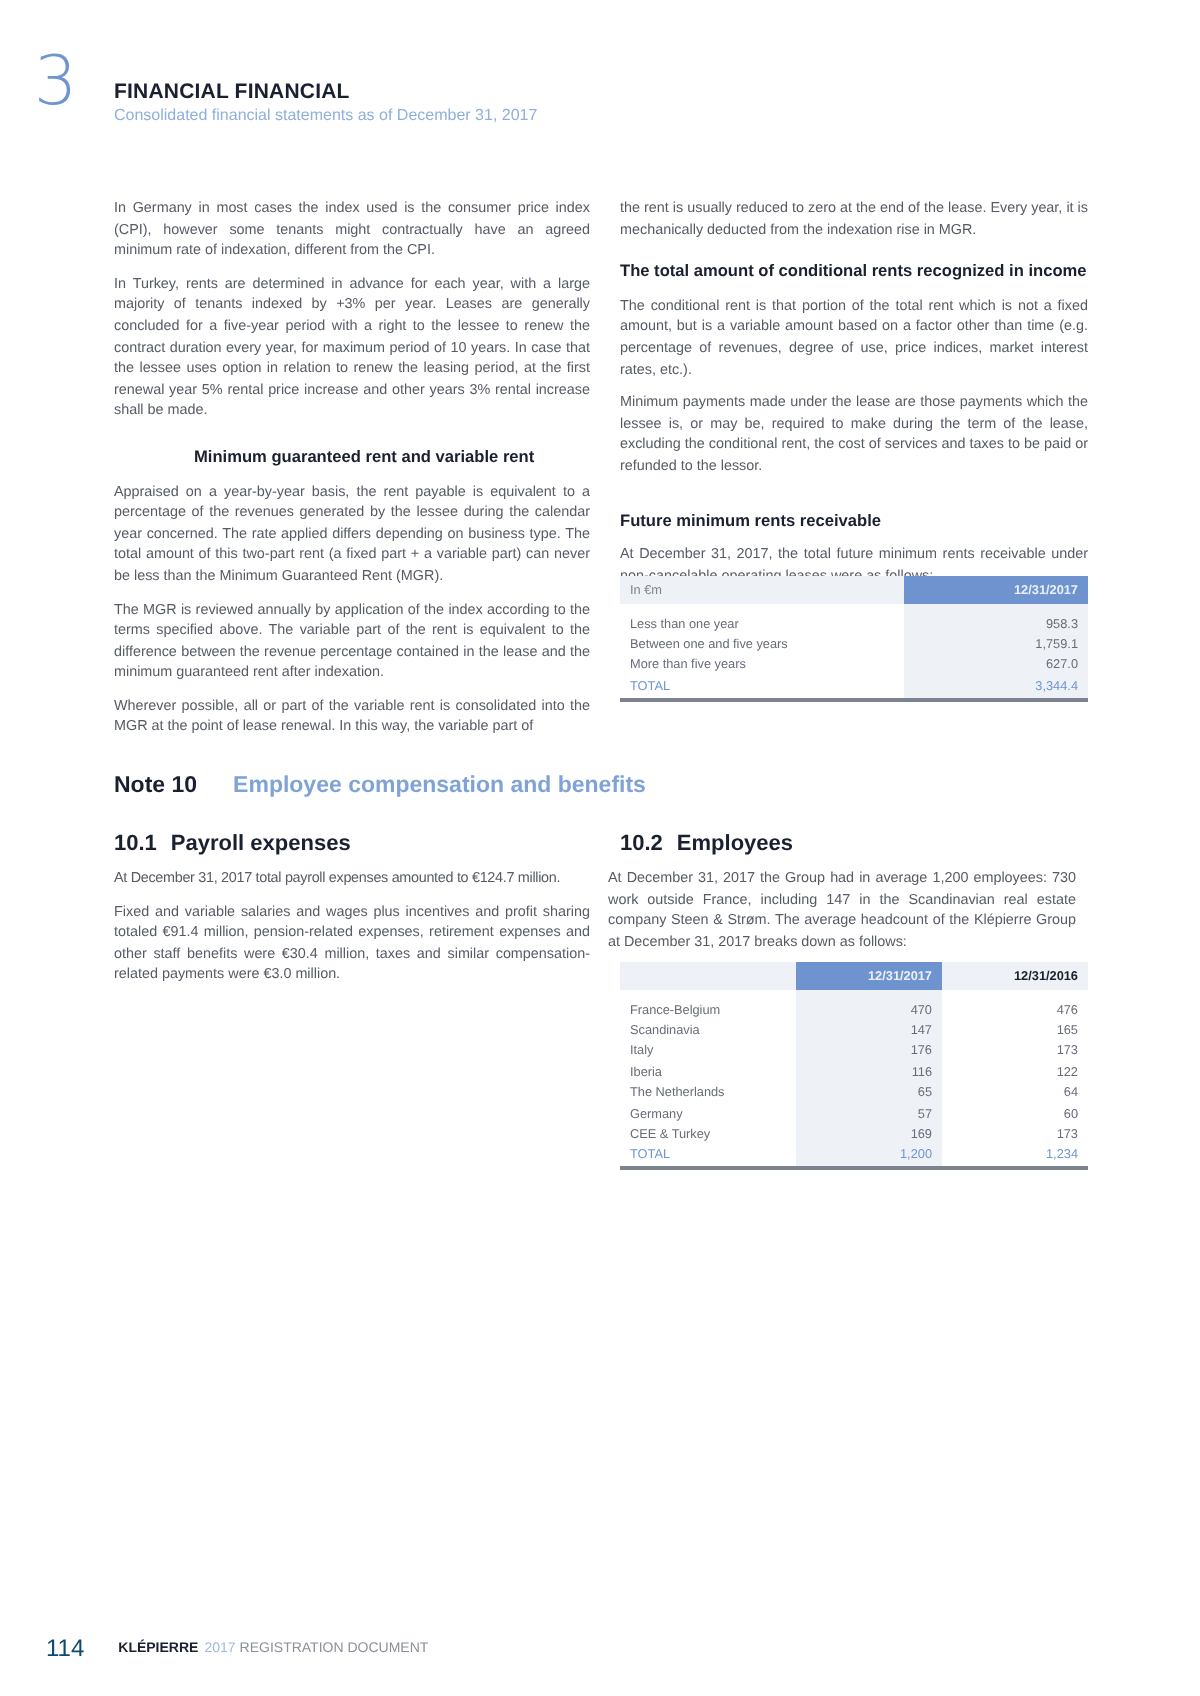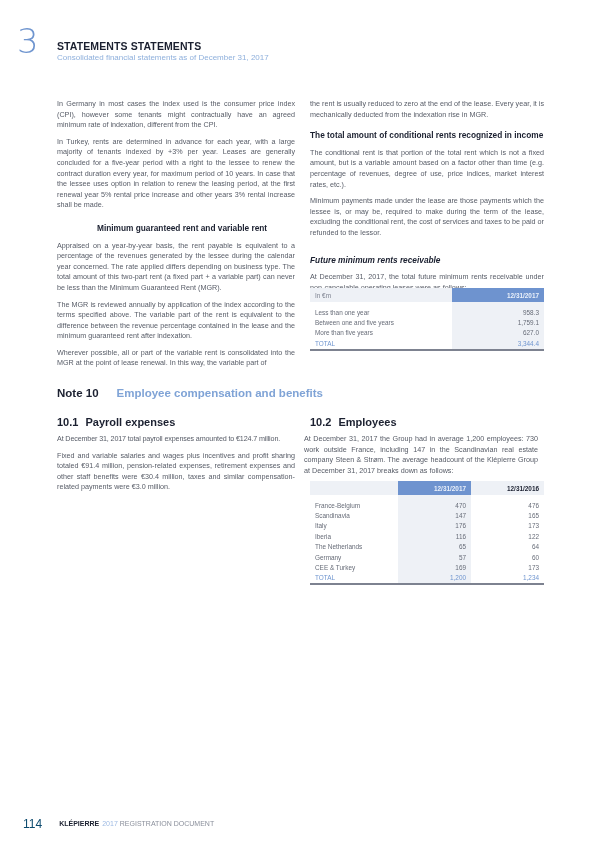--- a/index.html
+++ b/index.html
@@ -44,38 +44,38 @@
   .footer { position: absolute; left: 23px; top: 817px; font-size: 7px; }
   .footer .page { font-size: 12px; color: #0c4a6e; margin-right: 17px; vertical-align: middle; }
   .footer .brand { font-weight: bold; color: #1b2030; }
   .footer .year { color: #9dbae3; margin-left: 3px; }
   .footer .doc { color: #8a8f9b; margin-left: 2px; }
 </style>
 </head>
 <body>
 
 <div class="chapter-num">3</div>
-<div class="chapter-title">STATEMENTS STATEMENTS</div>
+<div class="chapter-title">FINANCIAL FINANCIAL</div>
 <div class="chapter-sub">Consolidated financial statements as of December 31, 2017</div>
 
 <div class="col" id="left-col">
   <p>In Germany in most cases the index used is the consumer price index (CPI), however some tenants might contractually have an agreed minimum rate of indexation, different from the CPI.</p>
   <p>In Turkey, rents are determined in advance for each year, with a large majority of tenants indexed by +3% per year. Leases are generally concluded for a five-year period with a right to the lessee to renew the contract duration every year, for maximum period of 10 years. In case that the lessee uses option in relation to renew the leasing period, at the first renewal year 5% rental price increase and other years 3% rental increase shall be made.</p>
   <h3 style="margin-top:12px;margin-left:40px;">Minimum guaranteed rent and variable rent</h3>
   <p>Appraised on a year-by-year basis, the rent payable is equivalent to a percentage of the revenues generated by the lessee during the calendar year concerned. The rate applied differs depending on business type. The total amount of this two-part rent (a fixed part + a variable part) can never be less than the Minimum Guaranteed Rent (MGR).</p>
   <p>The MGR is reviewed annually by application of the index according to the terms specified above. The variable part of the rent is equivalent to the difference between the revenue percentage contained in the lease and the minimum guaranteed rent after indexation.</p>
   <p>Wherever possible, all or part of the variable rent is consolidated into the MGR at the point of lease renewal. In this way, the variable part of</p>
 </div>
 
 <div class="col" id="right-col">
   <p>the rent is usually reduced to zero at the end of the lease. Every year, it is mechanically deducted from the indexation rise in MGR.</p>
   <h3 style="margin-top:10px;">The total amount of conditional rents recognized in income</h3>
   <p>The conditional rent is that portion of the total rent which is not a fixed amount, but is a variable amount based on a factor other than time (e.g. percentage of revenues, degree of use, price indices, market interest rates, etc.).</p>
   <p>Minimum payments made under the lease are those payments which the lessee is, or may be, required to make during the term of the lease, excluding the conditional rent, the cost of services and taxes to be paid or refunded to the lessor.</p>
-  <h3 style="margin-top:16px;font-style:italic;">Future minimum rents receivable</h3>
+  <h3 style="margin-top:16px;">Future minimum rents receivable</h3>
   <p>At December 31, 2017, the total future minimum rents receivable under non-cancelable operating leases were as follows:</p>
 </div>
 
 <table class="tbl" id="rents-table">
   <colgroup>
       <col class="c1">
       <col>
     </colgroup>
   <thead>
     <tr>

